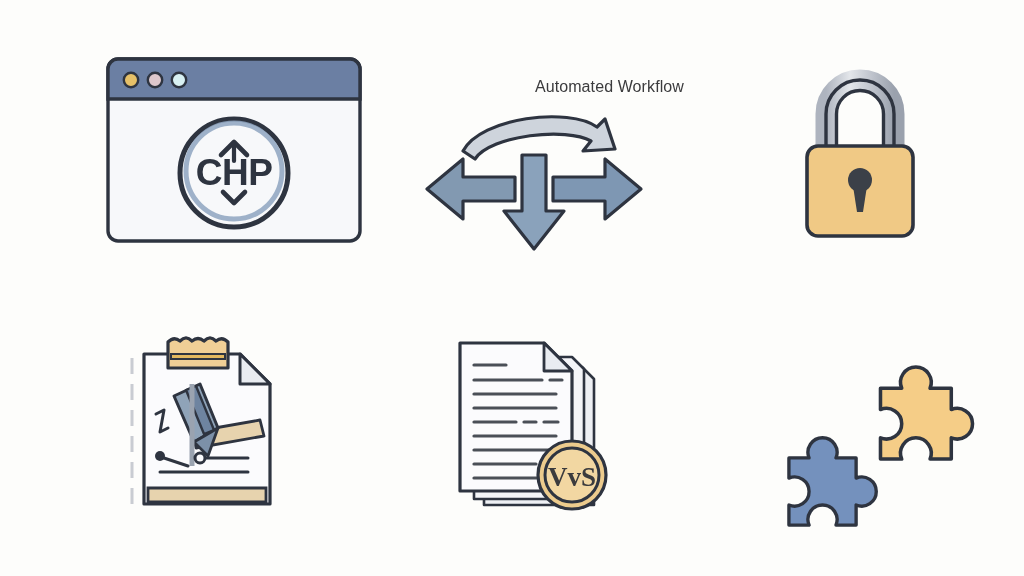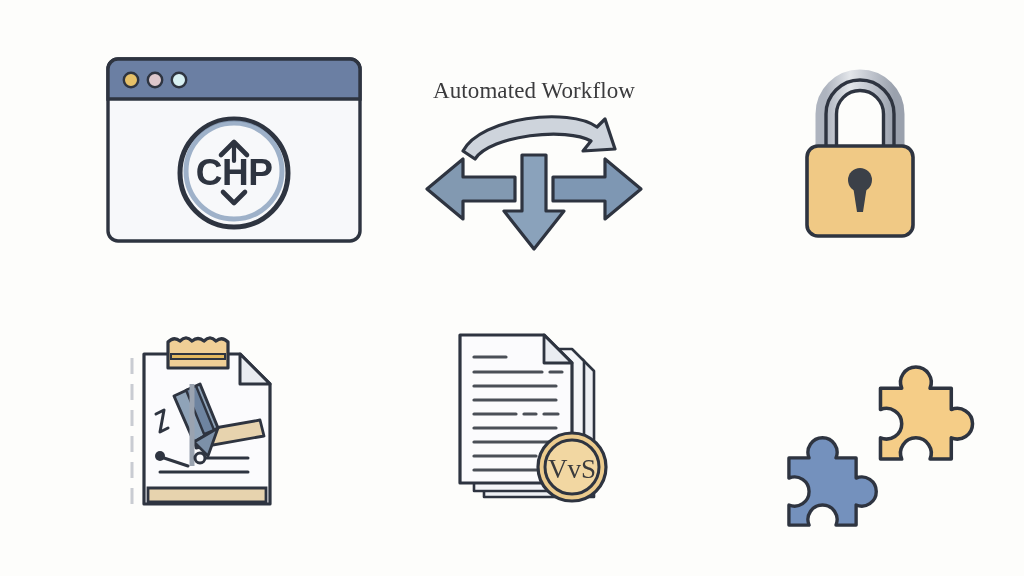--- a/index.html
+++ b/index.html
@@ -25,35 +25,35 @@
     display: flex;
     align-items: center;
     justify-content: center;
   }
   
   #cell-browser   { left: 44px;  top: 34px;  width: 320px; height: 232px; justify-content: flex-end; }
   #cell-workflow  { left: 384px; top: 34px;  width: 300px; height: 232px; }
   #cell-lock      { left: 716px; top: 34px;  width: 288px; height: 232px; }
   
   #cell-clipboard { left: 44px;  top: 312px; width: 320px; height: 232px; }
-  #cell-documents { left: 384px; top: 304px; width: 300px; height: 232px; }
+  #cell-documents { left: 384px; top: 312px; width: 300px; height: 232px; font-weight: bold; }
   #cell-puzzle    { left: 716px; top: 312px; width: 288px; height: 232px; }
 
   .icon-svg { display: block; overflow: visible; }
 
   .wf-label {
     position: absolute;
     left: 0;
     top: 44px;
     width: 300px;
-    text-align: center;
-    font-size: 23px;
+    text-align: right;
+    font-size: 16px;
     letter-spacing: 0.1px;
     color: #3b3b3d;
-    font-family: Liberation Serif, serif;
+    font-family: Liberation Sans, sans-serif;
     white-space: nowrap;
   }
 </style>
 </head>
 <body>
 
 <div class="canvas">
 
   <div class="cell" id="cell-browser">
     <svg class="icon-svg" width="260" height="190" viewBox="0 0 260 190">

